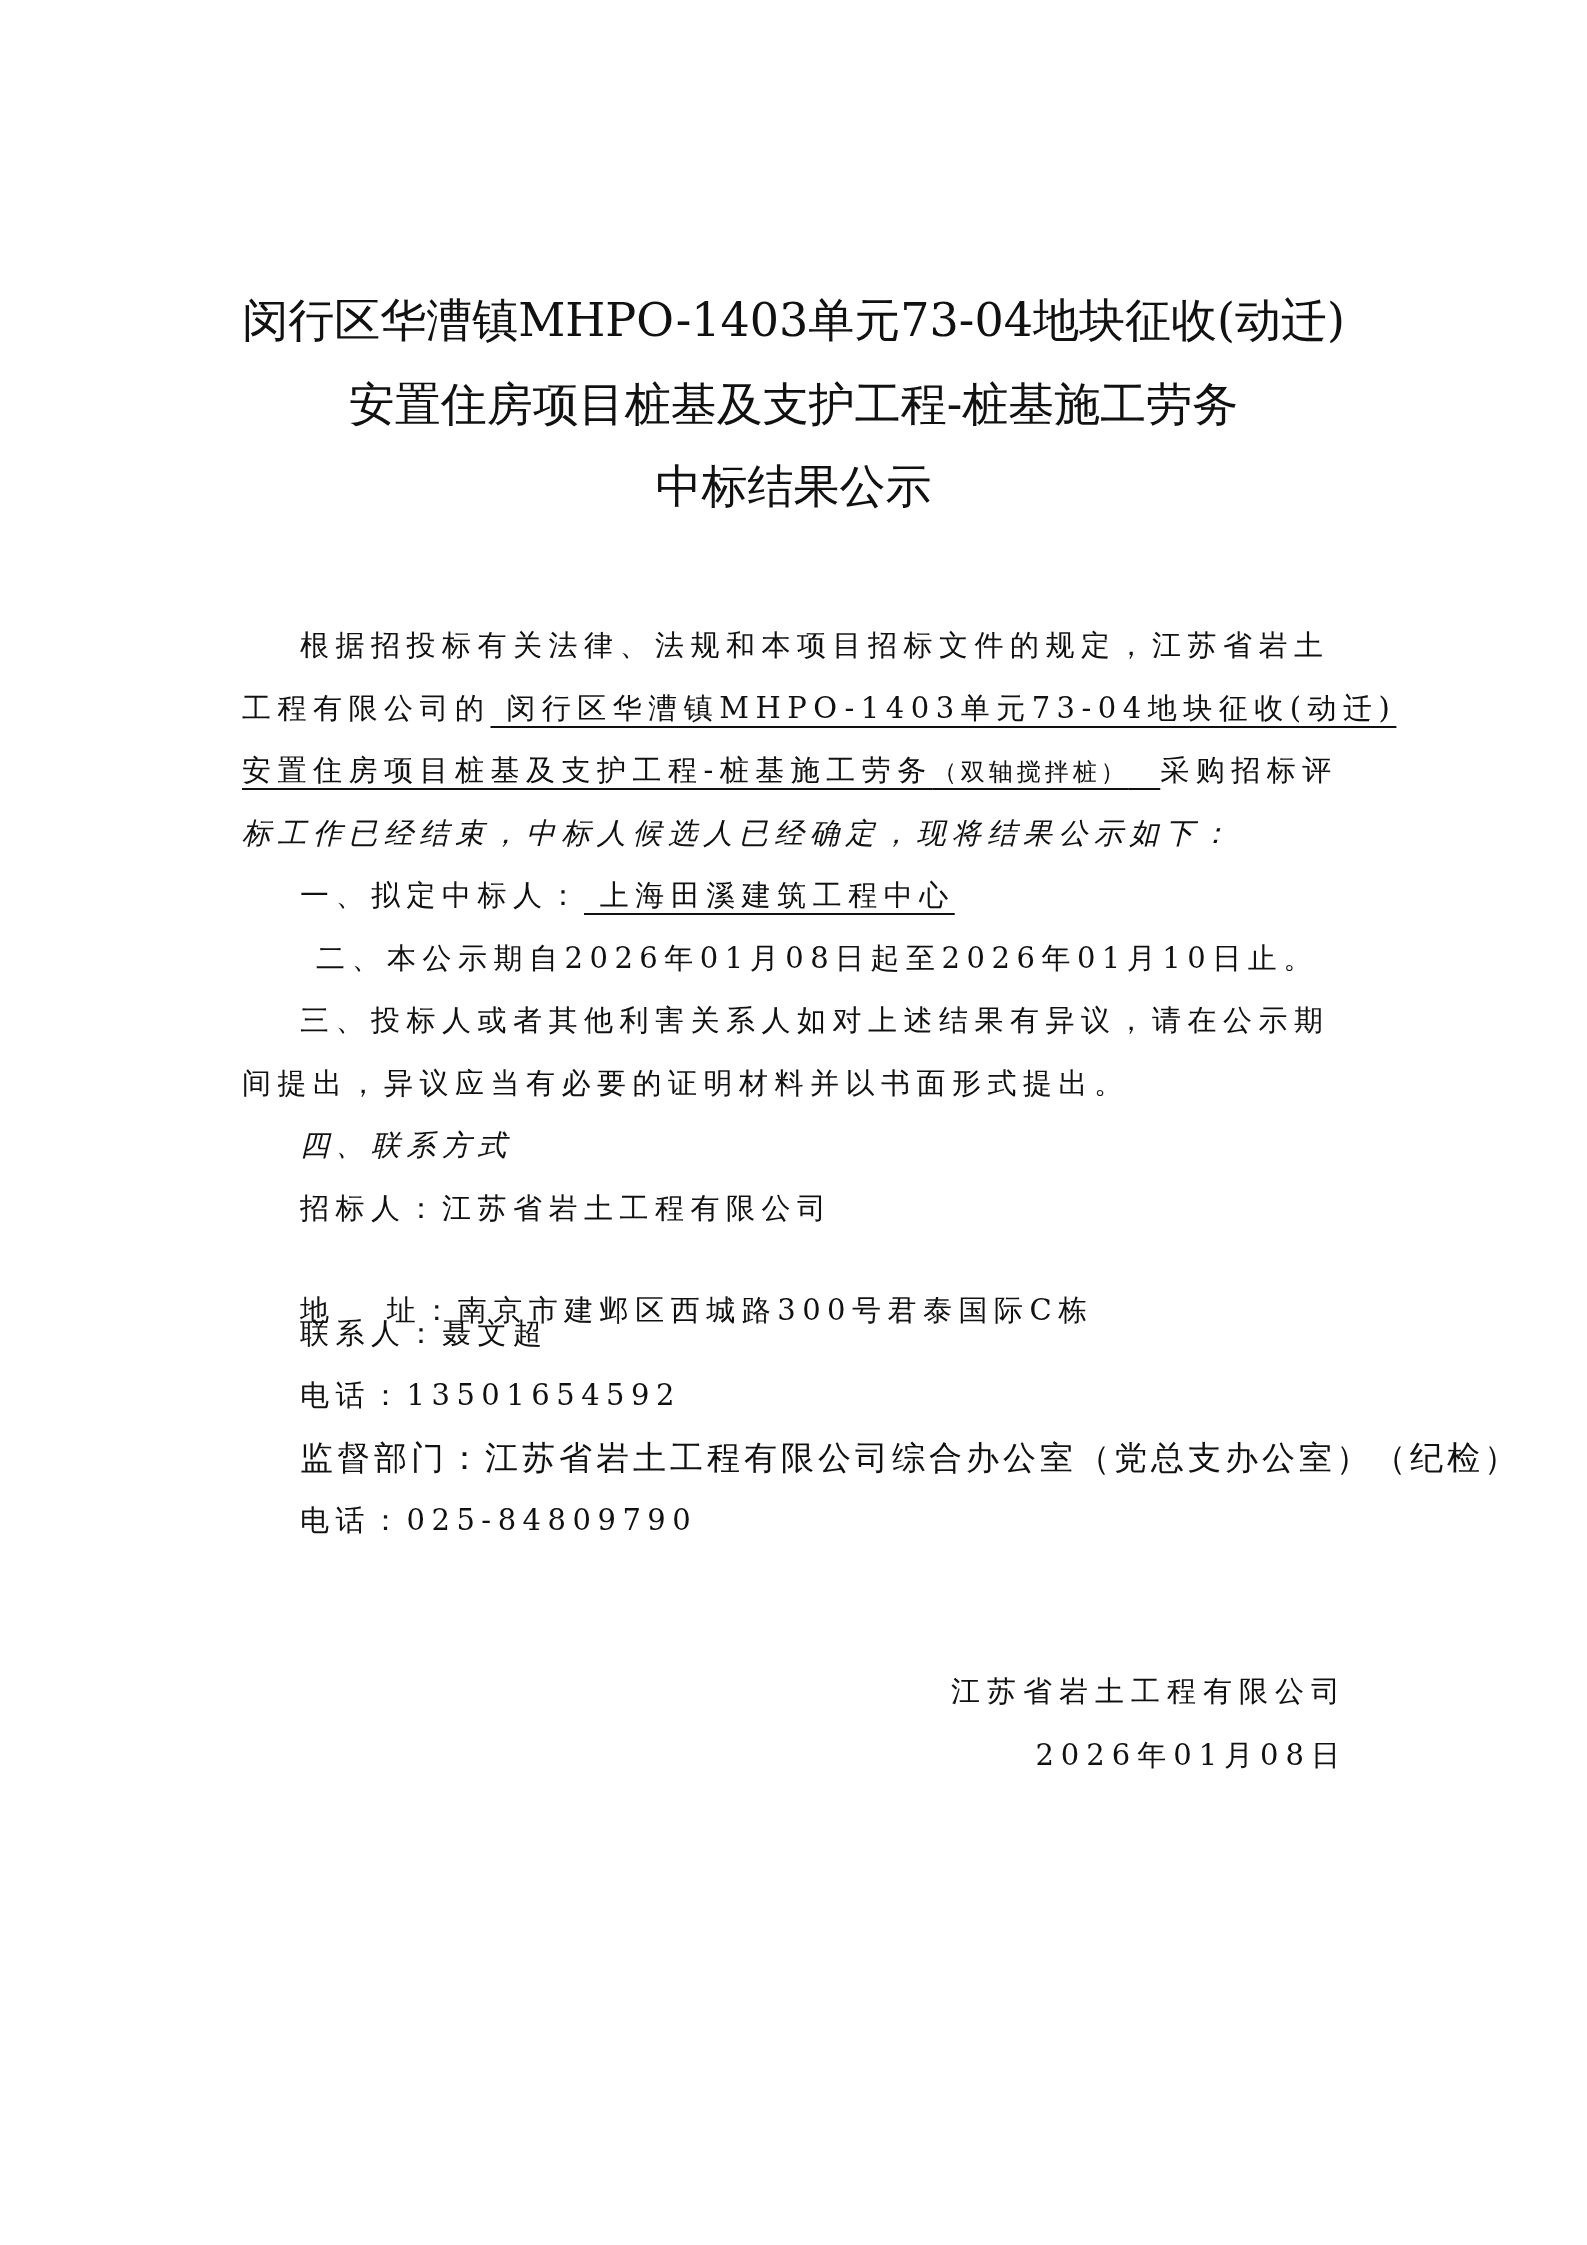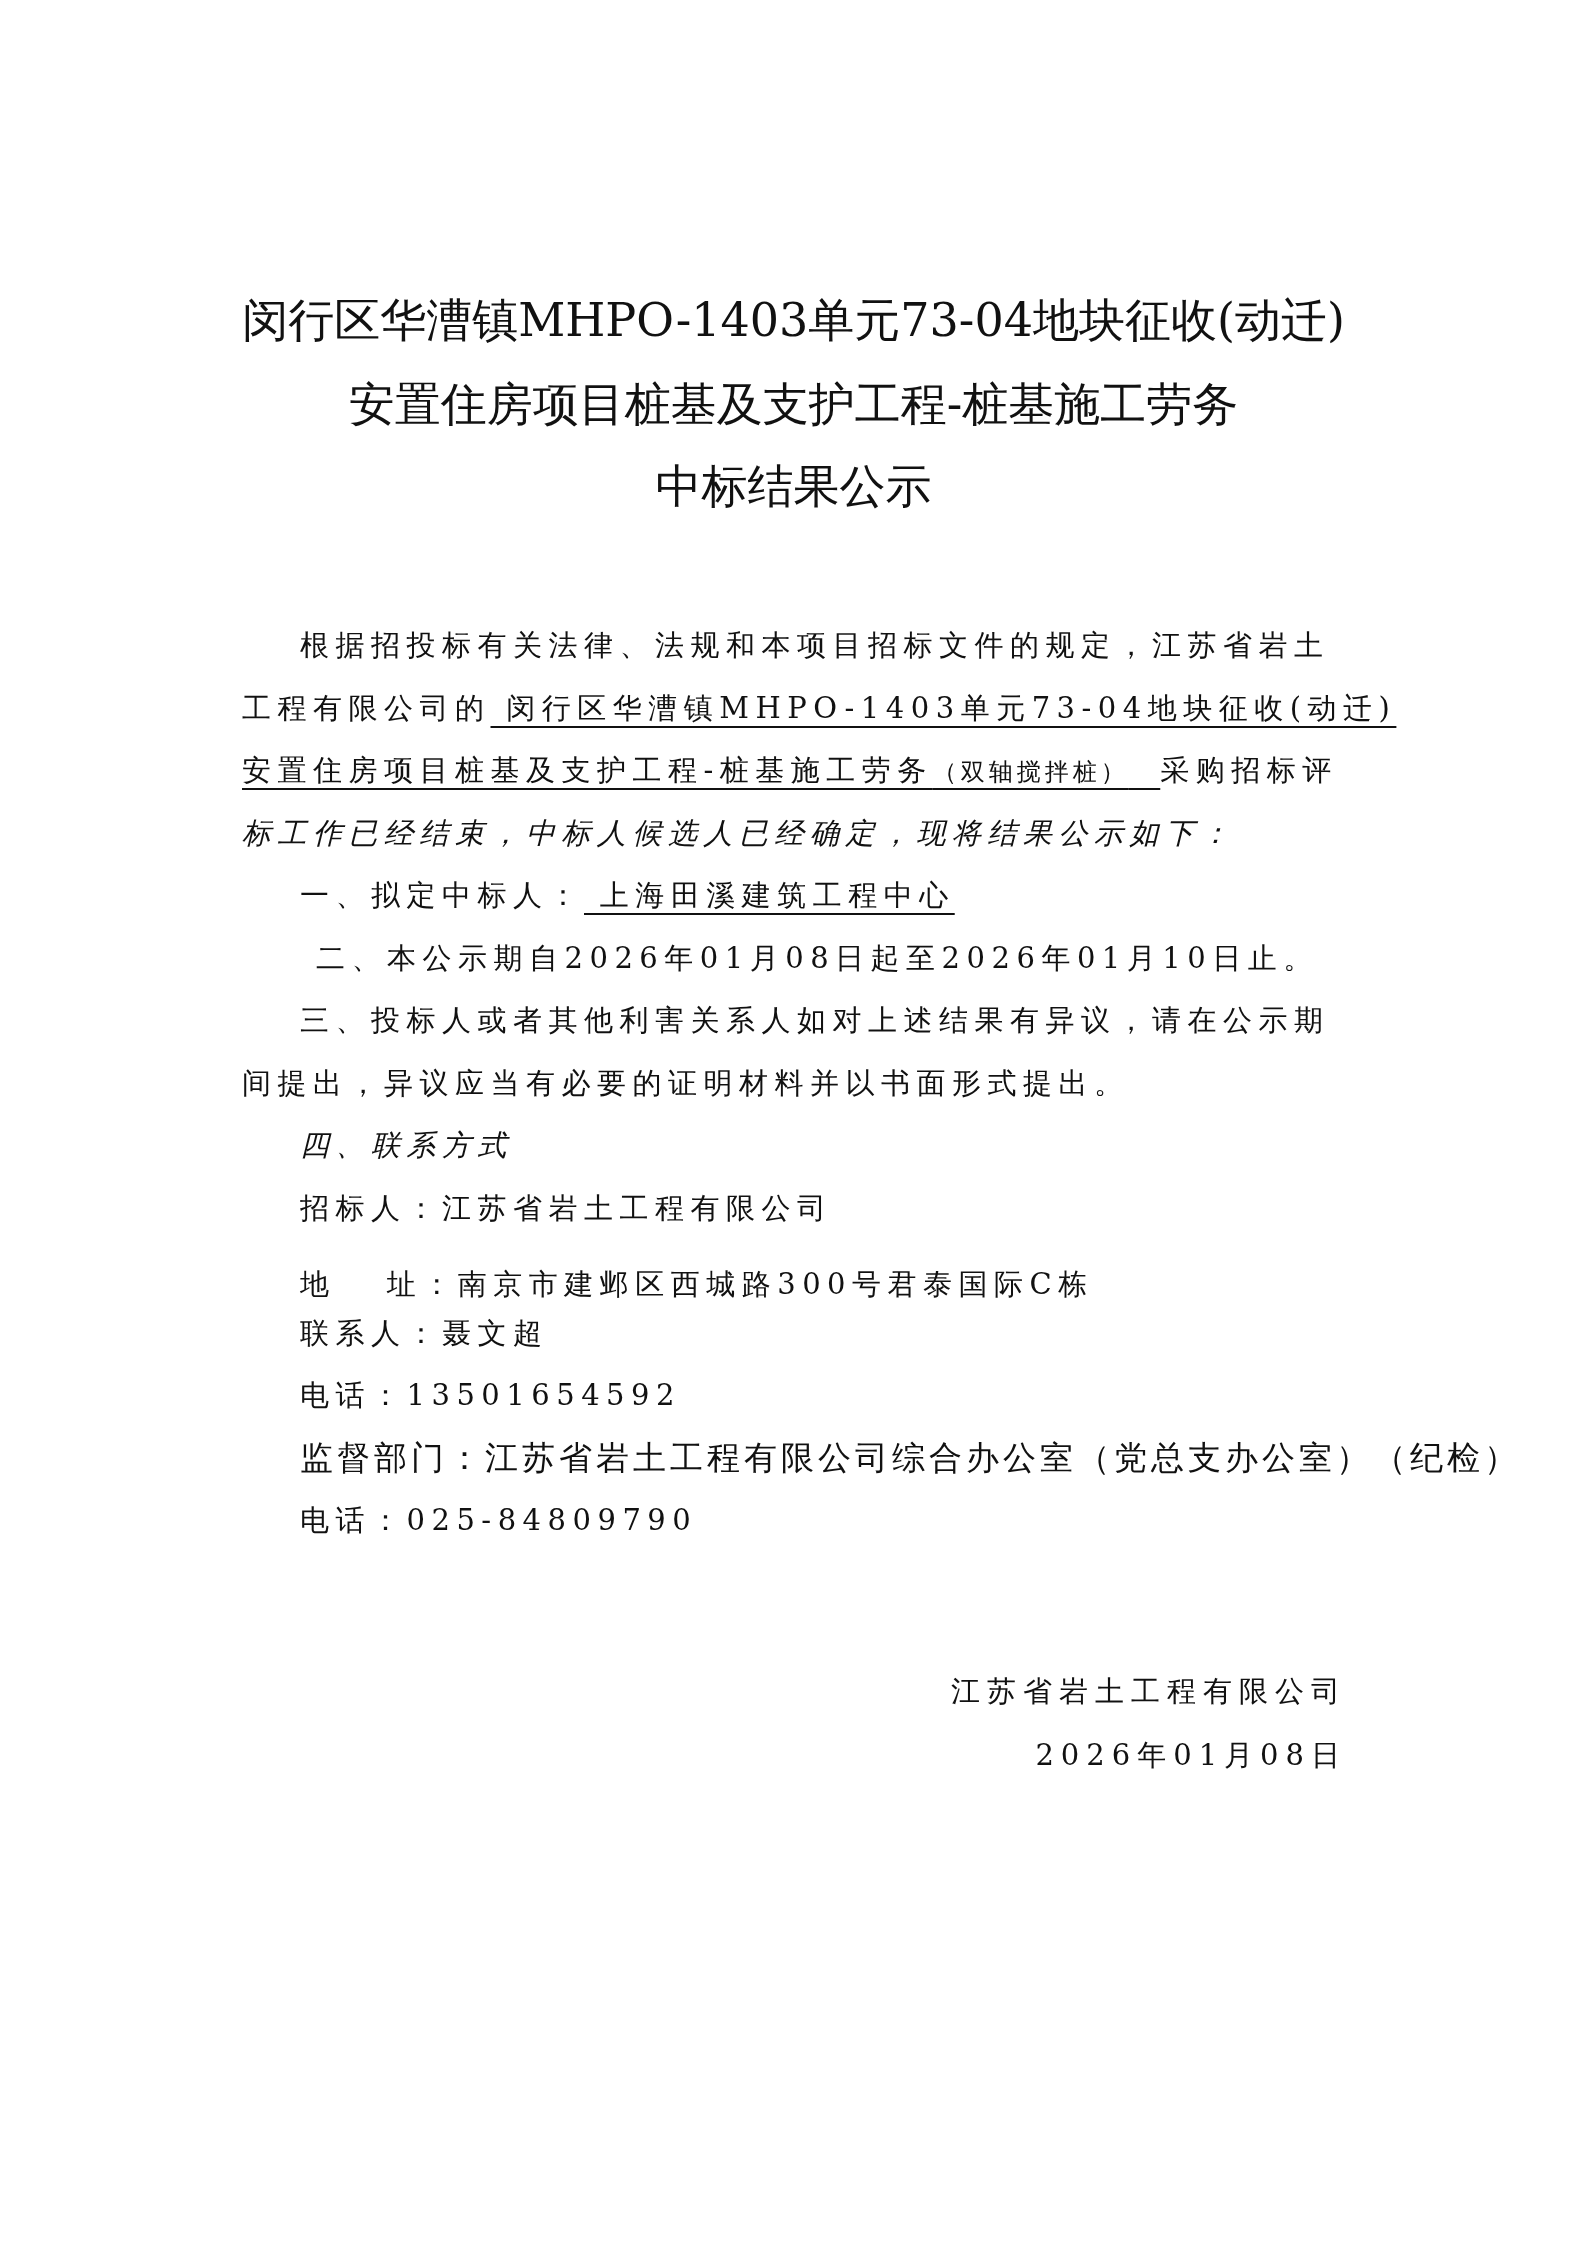--- a/index.html
+++ b/index.html
@@ -31,21 +31,21 @@
 
   <div class="ln" style="left:300px; top:875px;">
     <span>一、拟定中标人：</span><span class="u"> 上海田溪建筑工程中心 </span>
   </div>
   <div class="ln" style="left:300px; top:938px;margin-left:16px;">二、本公示期自2026年01月08日起至2026年01月10日止。</div>
   <div class="ln" style="left:300px; top:1000px;">三、投标人或者其他利害关系人如对上述结果有异议，请在公示期</div>
   <div class="ln" style="left:242px; top:1063px;">间提出，异议应当有必要的证明材料并以书面形式提出。</div>
   <div class="ln" style="left:300px; top:1125px;font-style:italic;">四、联系方式</div>
 
   <div class="ln" style="left:300px; top:1188px;">招标人：江苏省岩土工程有限公司</div>
-  <div class="ln" style="left:300px; top:1264px;">地　 址：南京市建邺区西城路300号君泰国际C栋</div>
+  <div class="ln" style="left:300px; top:1290px;">地　 址：南京市建邺区西城路300号君泰国际C栋</div>
   <div class="ln" style="left:300px; top:1313px;">联系人：聂文超</div>
   <div class="ln" style="left:300px; top:1375px;">电话：13501654592</div>
   <div class="ln" style="left:300px; top:1438px; letter-spacing:4px; font-size:33px;">监督部门：江苏省岩土工程有限公司综合办公室（党总支办公室）（纪检）</div>
   <div class="ln" style="left:300px; top:1500px;">电话：025-84809790</div>
 
   <div class="r" style="top:1630px;">江苏省岩土工程有限公司</div>
   <div class="r" style="top:1694px;">2026年01月08日</div>
 </div>
 
 </body></html>

